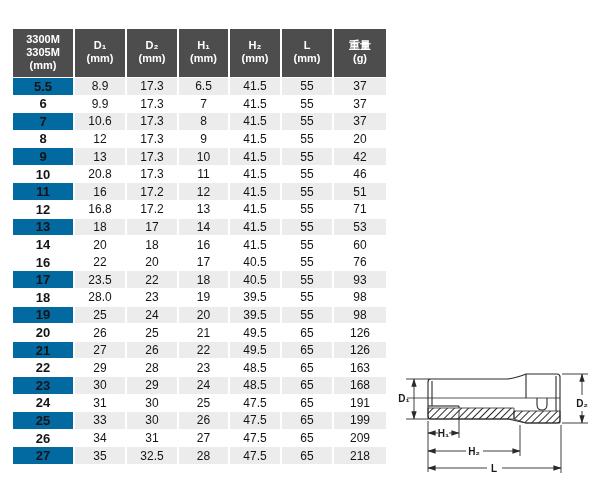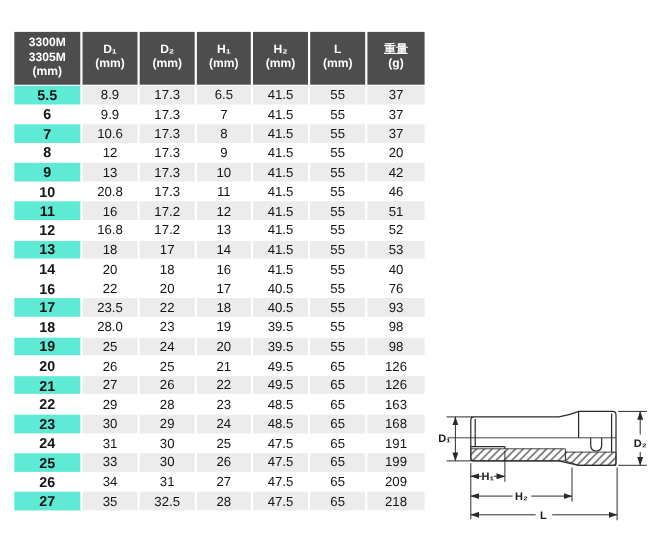--- a/index.html
+++ b/index.html
@@ -17,21 +17,21 @@
     background:#4d4d4d;color:#ffffff;font-weight:bold;font-size:11px;
     line-height:1.18;text-align:center;vertical-align:middle;
     padding:4px 0 5px 0;
   }
   table.spec td{
     height:16.6px;text-align:center;vertical-align:middle;
     font-size:12px;color:#141414;padding:0;
   }
   table.spec td.size{font-size:13px;font-weight:bold;}
   table.spec tr.alt td{background:#ececec;}
-  table.spec tr.alt td.size{background:#5eead4;}
+  table.spec tr.alt td.size{background:#0369a1;}
   table.spec tr.plain td{background:#ffffff;}
   
   .diagram{position:absolute;left:395px;top:358px;width:205px;height:142px;}
   .dim-label{font:bold 10px "Liberation Sans","DejaVu Sans",sans-serif;fill:#1a1a1a;}
 </style>
 </head>
 <body>
 
 <table class="spec">
   <colgroup>
@@ -140,39 +140,39 @@
         <td>55</td>
         <td>51</td>
       </tr>
       <tr class="plain">
         <td class="size">12</td>
         <td>16.8</td>
         <td>17.2</td>
         <td>13</td>
         <td>41.5</td>
         <td>55</td>
-        <td>52</td>
+        <td>71</td>
       </tr>
       <tr class="alt">
         <td class="size">13</td>
         <td>18</td>
         <td>17</td>
         <td>14</td>
         <td>41.5</td>
         <td>55</td>
         <td>53</td>
       </tr>
       <tr class="plain">
         <td class="size">14</td>
         <td>20</td>
         <td>18</td>
         <td>16</td>
         <td>41.5</td>
         <td>55</td>
-        <td>40</td>
+        <td>60</td>
       </tr>
       <tr class="plain">
         <td class="size">16</td>
         <td>22</td>
         <td>20</td>
         <td>17</td>
         <td>40.5</td>
         <td>55</td>
         <td>76</td>
       </tr>

